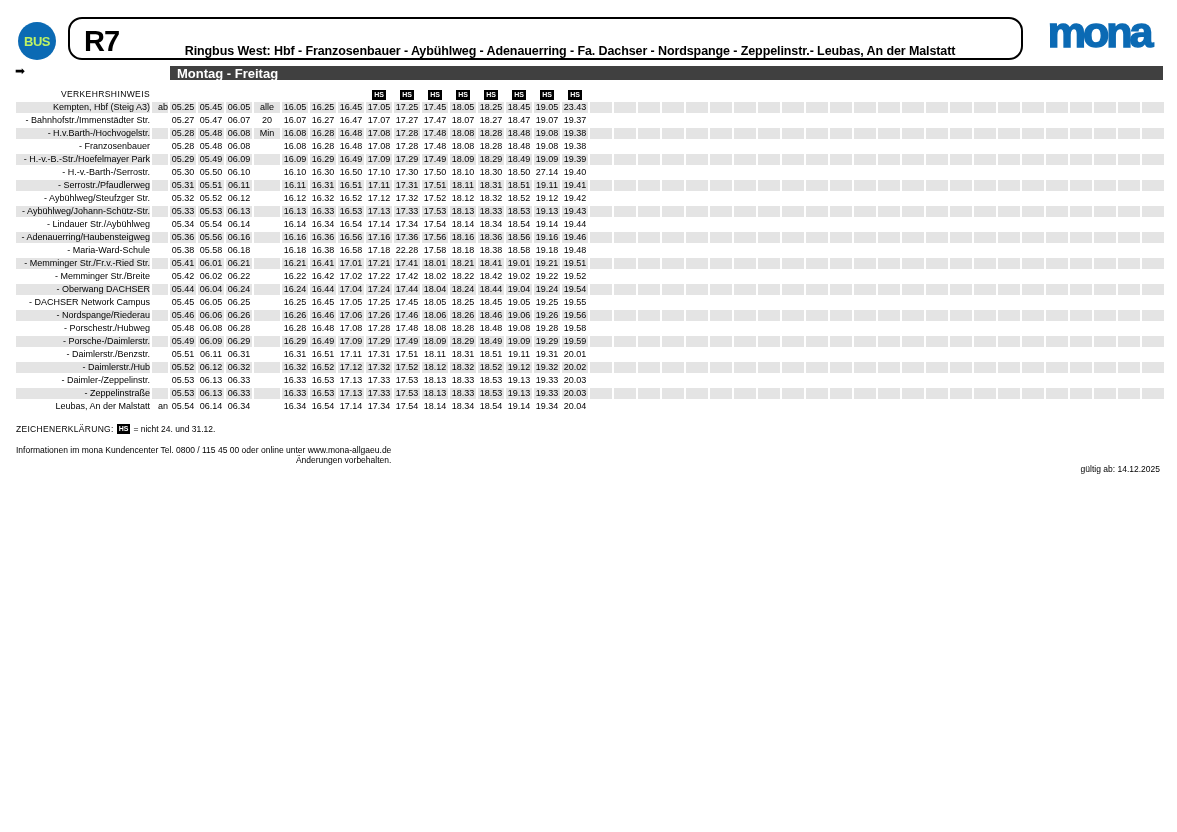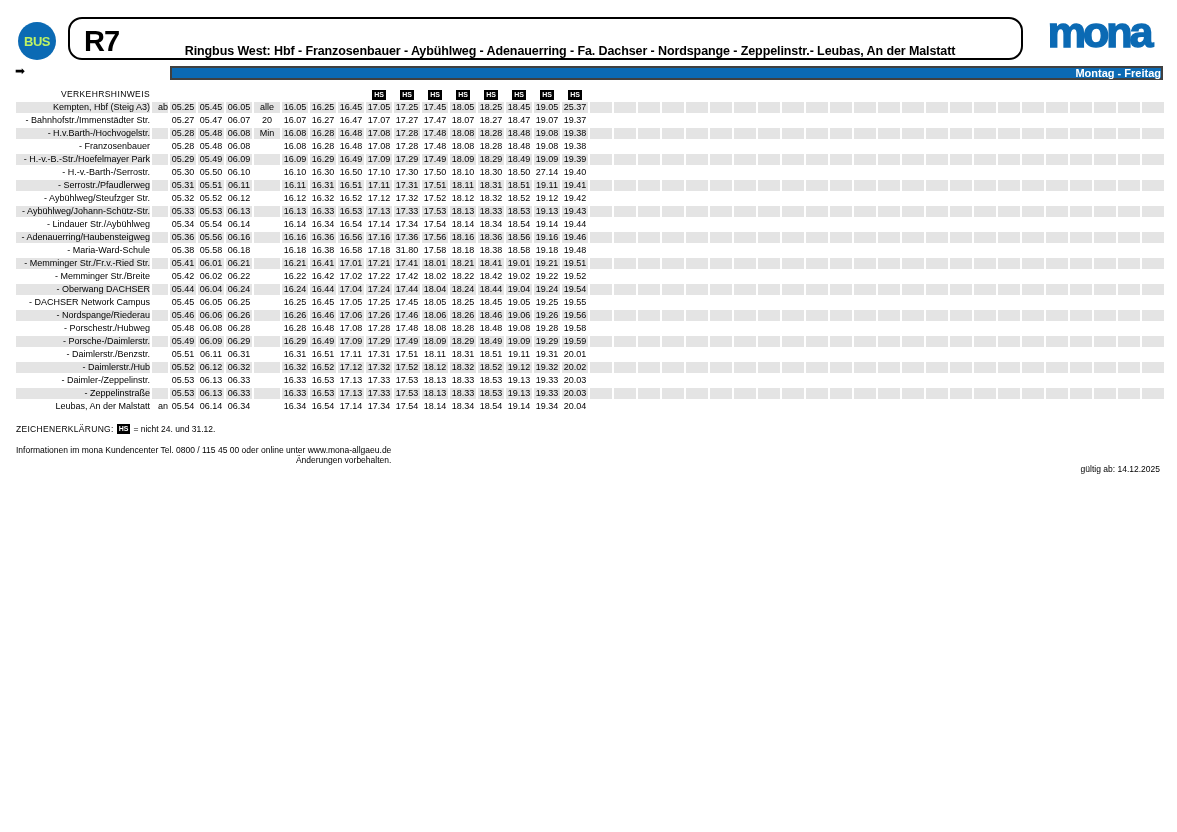--- a/index.html
+++ b/index.html
@@ -21,23 +21,23 @@
   .route-number{ font-size:29px; font-weight:bold; margin-left:14px; letter-spacing:-1px; }
   .route-title{ flex:1; text-align:center; font-size:12.5px; font-weight:bold; white-space:nowrap; letter-spacing:-0.1px; }
   .brand-logo{
     position:absolute; left:1033px; top:8px; width:132px; text-align:center;
     font-size:43px; font-weight:bold; color:var(--blue);
     letter-spacing:-3px; -webkit-text-stroke:1.5px var(--blue);
   }
   .direction-arrow{ position:absolute; left:15px; top:64px; font-size:12px; color:#000; }
   .day-band{
     position:absolute; left:170px; top:66px; width:993px; height:14px;
-    background:var(--blue); border:2px solid #404040;
-    display:flex; align-items:center; justify-content:flex-end;
-    color:#fff; font-size:11px; font-weight:bold;
+    background:var(--blue); border:7px solid #404040;
+    display:flex; align-items:center; justify-content:flex-start;
+    color:#fff; font-size:13px; font-weight:bold;
   }
 
   
   table.timetable{
     position:absolute; left:14px; top:85px;
     border-collapse:separate; border-spacing:2px;
     font-size:9px;
   }
   .timetable td{ height:11px; line-height:11px; padding:0; white-space:nowrap; vertical-align:middle; }
   .timetable tr.stripe td{ background:var(--stripe); }
@@ -135,21 +135,21 @@
         <td class="c-time">16.05</td>
         <td class="c-time">16.25</td>
         <td class="c-time">16.45</td>
         <td class="c-time">17.05</td>
         <td class="c-time">17.25</td>
         <td class="c-time">17.45</td>
         <td class="c-time">18.05</td>
         <td class="c-time">18.25</td>
         <td class="c-time">18.45</td>
         <td class="c-time">19.05</td>
-        <td class="c-time">25.37</td>
+        <td class="c-time">23.43</td>
         <td class="c-fill"></td>
         <td class="c-fill"></td>
         <td class="c-fill"></td>
         <td class="c-fill"></td>
         <td class="c-fill"></td>
         <td class="c-fill"></td>
         <td class="c-fill"></td>
         <td class="c-fill"></td>
         <td class="c-fill"></td>
         <td class="c-fill"></td>
@@ -602,21 +602,21 @@
         <td class="c-name">- Maria-Ward-Schule</td>
         <td class="c-lbl"></td>
         <td class="c-time">05.38</td>
         <td class="c-time">05.58</td>
         <td class="c-time">06.18</td>
         <td class="c-time"></td>
         <td class="c-time">16.18</td>
         <td class="c-time">16.38</td>
         <td class="c-time">16.58</td>
         <td class="c-time">17.18</td>
-        <td class="c-time">31.80</td>
+        <td class="c-time">22.28</td>
         <td class="c-time">17.58</td>
         <td class="c-time">18.18</td>
         <td class="c-time">18.38</td>
         <td class="c-time">18.58</td>
         <td class="c-time">19.18</td>
         <td class="c-time">19.48</td>
         <td class="c-fill"></td>
         <td class="c-fill"></td>
         <td class="c-fill"></td>
         <td class="c-fill"></td>

